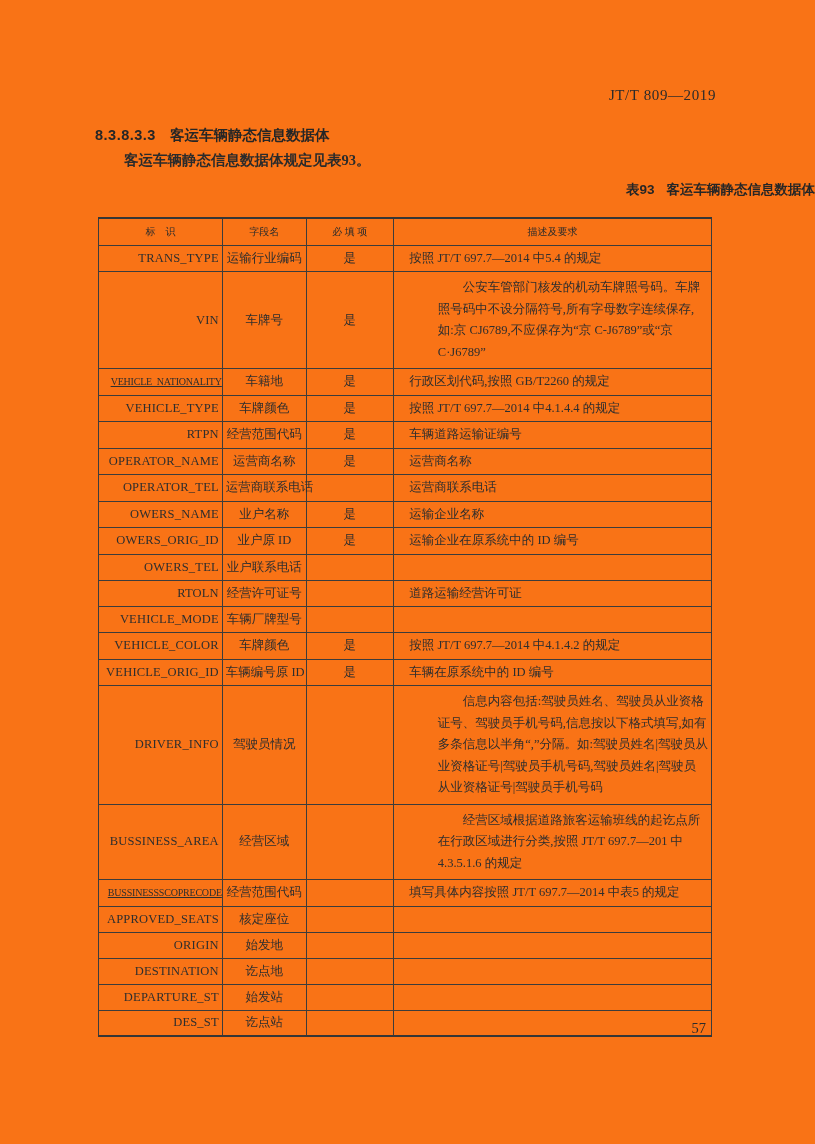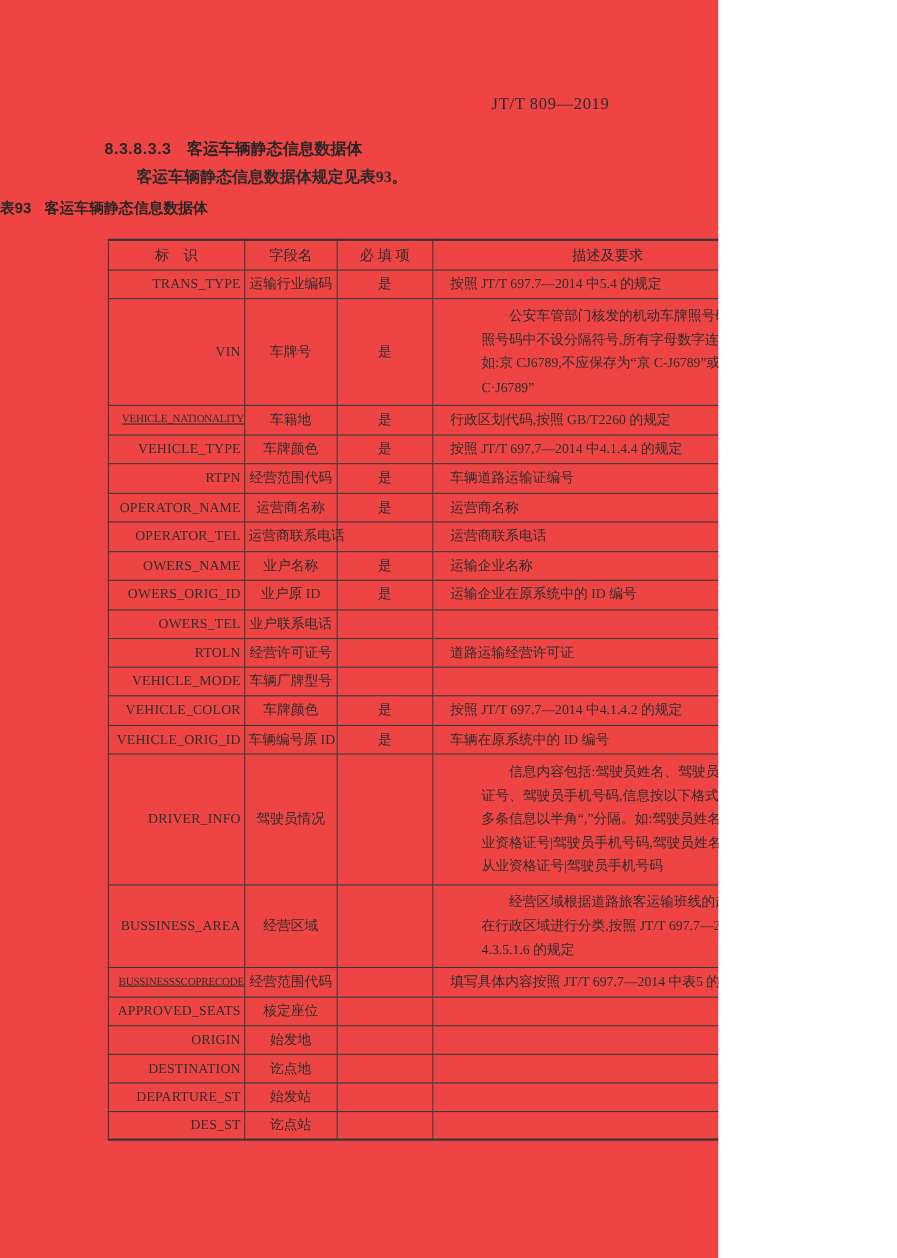--- a/index.html
+++ b/index.html
@@ -5,22 +5,22 @@
   * { box-sizing: border-box; }
   html, body { margin: 0; padding: 0; }
   body {
     width: 815px; height: 1144px;
     background: #ffffff;
     font-family: "Liberation Serif", serif;
     color: #2b2b2b;
   }
   .page {
     position: relative;
-    width: 653px; height: 1144px;
-    background: #ef4444;
+    width: 815px; height: 1144px;
+    background: #f97316;
     overflow: hidden;
   }
   .doc-header {
     position: absolute;
     top: 87px; right: 99px;
     font-size: 15px;
     letter-spacing: 0.6px;
     color: #2b2b2b;
   }
   .section-heading {
@@ -37,21 +37,21 @@
     top: 151px; left: 124px;
     margin: 0;
     font-size: 14.5px;
     color: #2b2b2b;
     font-weight: bold;
   }
   .table-caption {
     position: absolute;
     top: 181px; left: 0;
     width: 100%;
-    text-align: left;
+    text-align: right;
     font-family: "Liberation Sans", sans-serif;
     font-weight: bold;
     font-size: 13.5px;
     color: #262626;
   }
   .table-caption .cap-label { margin-right: 12px; }
   table.data-table {
     position: absolute;
     top: 217px; left: 98px;
     width: 614px;
@@ -61,21 +61,21 @@
     table-layout: fixed;
   }
   table.data-table th, table.data-table td {
     border: 1px solid #3c3c3c;
     padding: 2px 3px;
     vertical-align: middle;
   }
   table.data-table th {
     height: 27px;
     font-weight: normal;
-    font-size: 13px;
+    font-size: 10px;
     text-align: center;
     white-space: pre;
     color: #2b2b2b;
   }
   table.data-table td { height: 26px; font-size: 12.5px; color: #2e2e2e; }
   td.c-id {
     text-align: right;
     font-size: 12px;
     letter-spacing: 0.2px;
     overflow: hidden;

